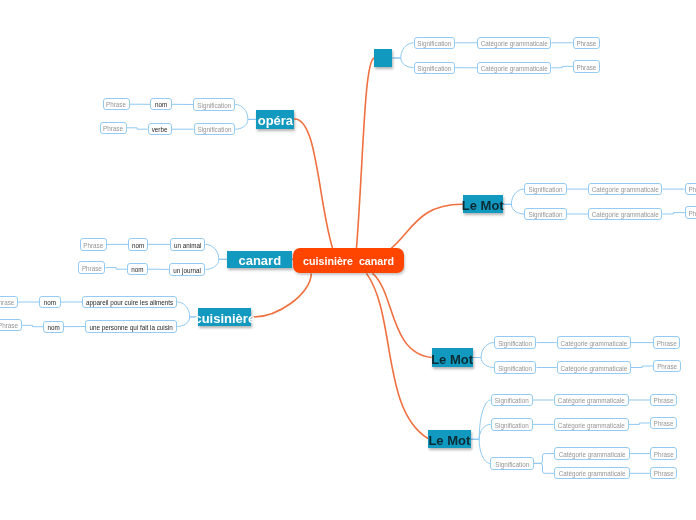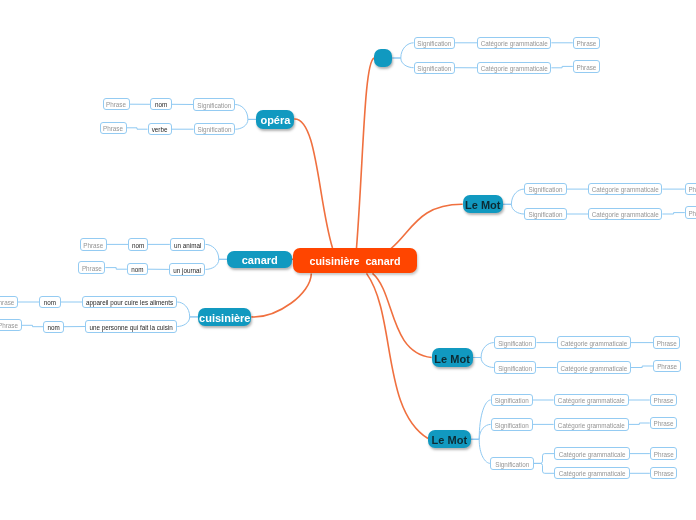--- a/index.html
+++ b/index.html
@@ -10,21 +10,21 @@
   #canvas{position:absolute;left:0;top:0;width:696px;height:520px;}
   #links{position:absolute;left:0;top:0;width:696px;height:520px;}
   .node{position:absolute;filter:blur(0px);box-sizing:border-box;display:flex;align-items:center;
         justify-content:center;white-space:pre;line-height:1;}
   .leaf{border:1px solid #94cbf2;border-radius:3px;background:#fff;color:#959595;
         font-size:6.3px;}
   .leaf>span{position:relative;top:1.3px;}
   .branch>span{position:relative;top:1.5px;}
   .root>span{position:relative;top:0.8px;}
   .leaf.dark{color:#1f1f1f;}
-  .branch{background:#1199c0;border-radius:7px;color:#fff;font-weight:bold;font-size:11px;
+  .branch{background:#1199c0;border-radius:0;color:#fff;font-weight:bold;font-size:13px;
           box-shadow:1px 2px 2.5px rgba(0,0,0,.30);}
   .branch.dk{color:#0d2b33;}
   .root{background:#ff4500;border-radius:7px;color:#fff;font-weight:bold;font-size:10.7px;
         box-shadow:1px 2px 2.5px rgba(0,0,0,.22);}
 </style>
 </head>
 <body>
 
 <div id="canvas">
   <svg id="links" viewBox="0 0 696 520">
@@ -131,15 +131,15 @@
       <div class="node leaf" style="left: 553.6px; top: 393.8px; width: 75.4px; height: 12.4px;"><span>Catégorie grammaticale</span></div>
       <div class="node leaf" style="left: 649.8px; top: 393.8px; width: 27.3px; height: 12.4px;"><span>Phrase</span></div>
       <div class="node leaf" style="left: 490.6px; top: 418.2px; width: 42.4px; height: 12.4px;"><span>Signification</span></div>
       <div class="node leaf" style="left: 553.6px; top: 418.2px; width: 75.4px; height: 12.4px;"><span>Catégorie grammaticale</span></div>
       <div class="node leaf" style="left: 649.8px; top: 416.8px; width: 27.3px; height: 12.4px;"><span>Phrase</span></div>
       <div class="node leaf" style="left: 490.4px; top: 457.2px; width: 43.6px; height: 12.4px;"><span>Signification</span></div>
       <div class="node leaf" style="left: 554.4px; top: 447.4px; width: 75.4px; height: 12.4px;"><span>Catégorie grammaticale</span></div>
       <div class="node leaf" style="left: 649.9px; top: 447.4px; width: 27.6px; height: 12.4px;"><span>Phrase</span></div>
       <div class="node leaf" style="left: 554.4px; top: 467.1px; width: 75.4px; height: 12.4px;"><span>Catégorie grammaticale</span></div>
       <div class="node leaf" style="left: 649.9px; top: 467.1px; width: 27.6px; height: 12.4px;"><span>Phrase</span></div>
-      <div class="node root" style="left: 293px; top: 248px; width: 124px; height: 25.4px;"><span>cuisinière  canard</span></div>
+      <div class="node root" style="left: 293px; top: 248px; width: 111px; height: 25.4px;"><span>cuisinière  canard</span></div>
     </div>
 </div>
 
 </body></html>

